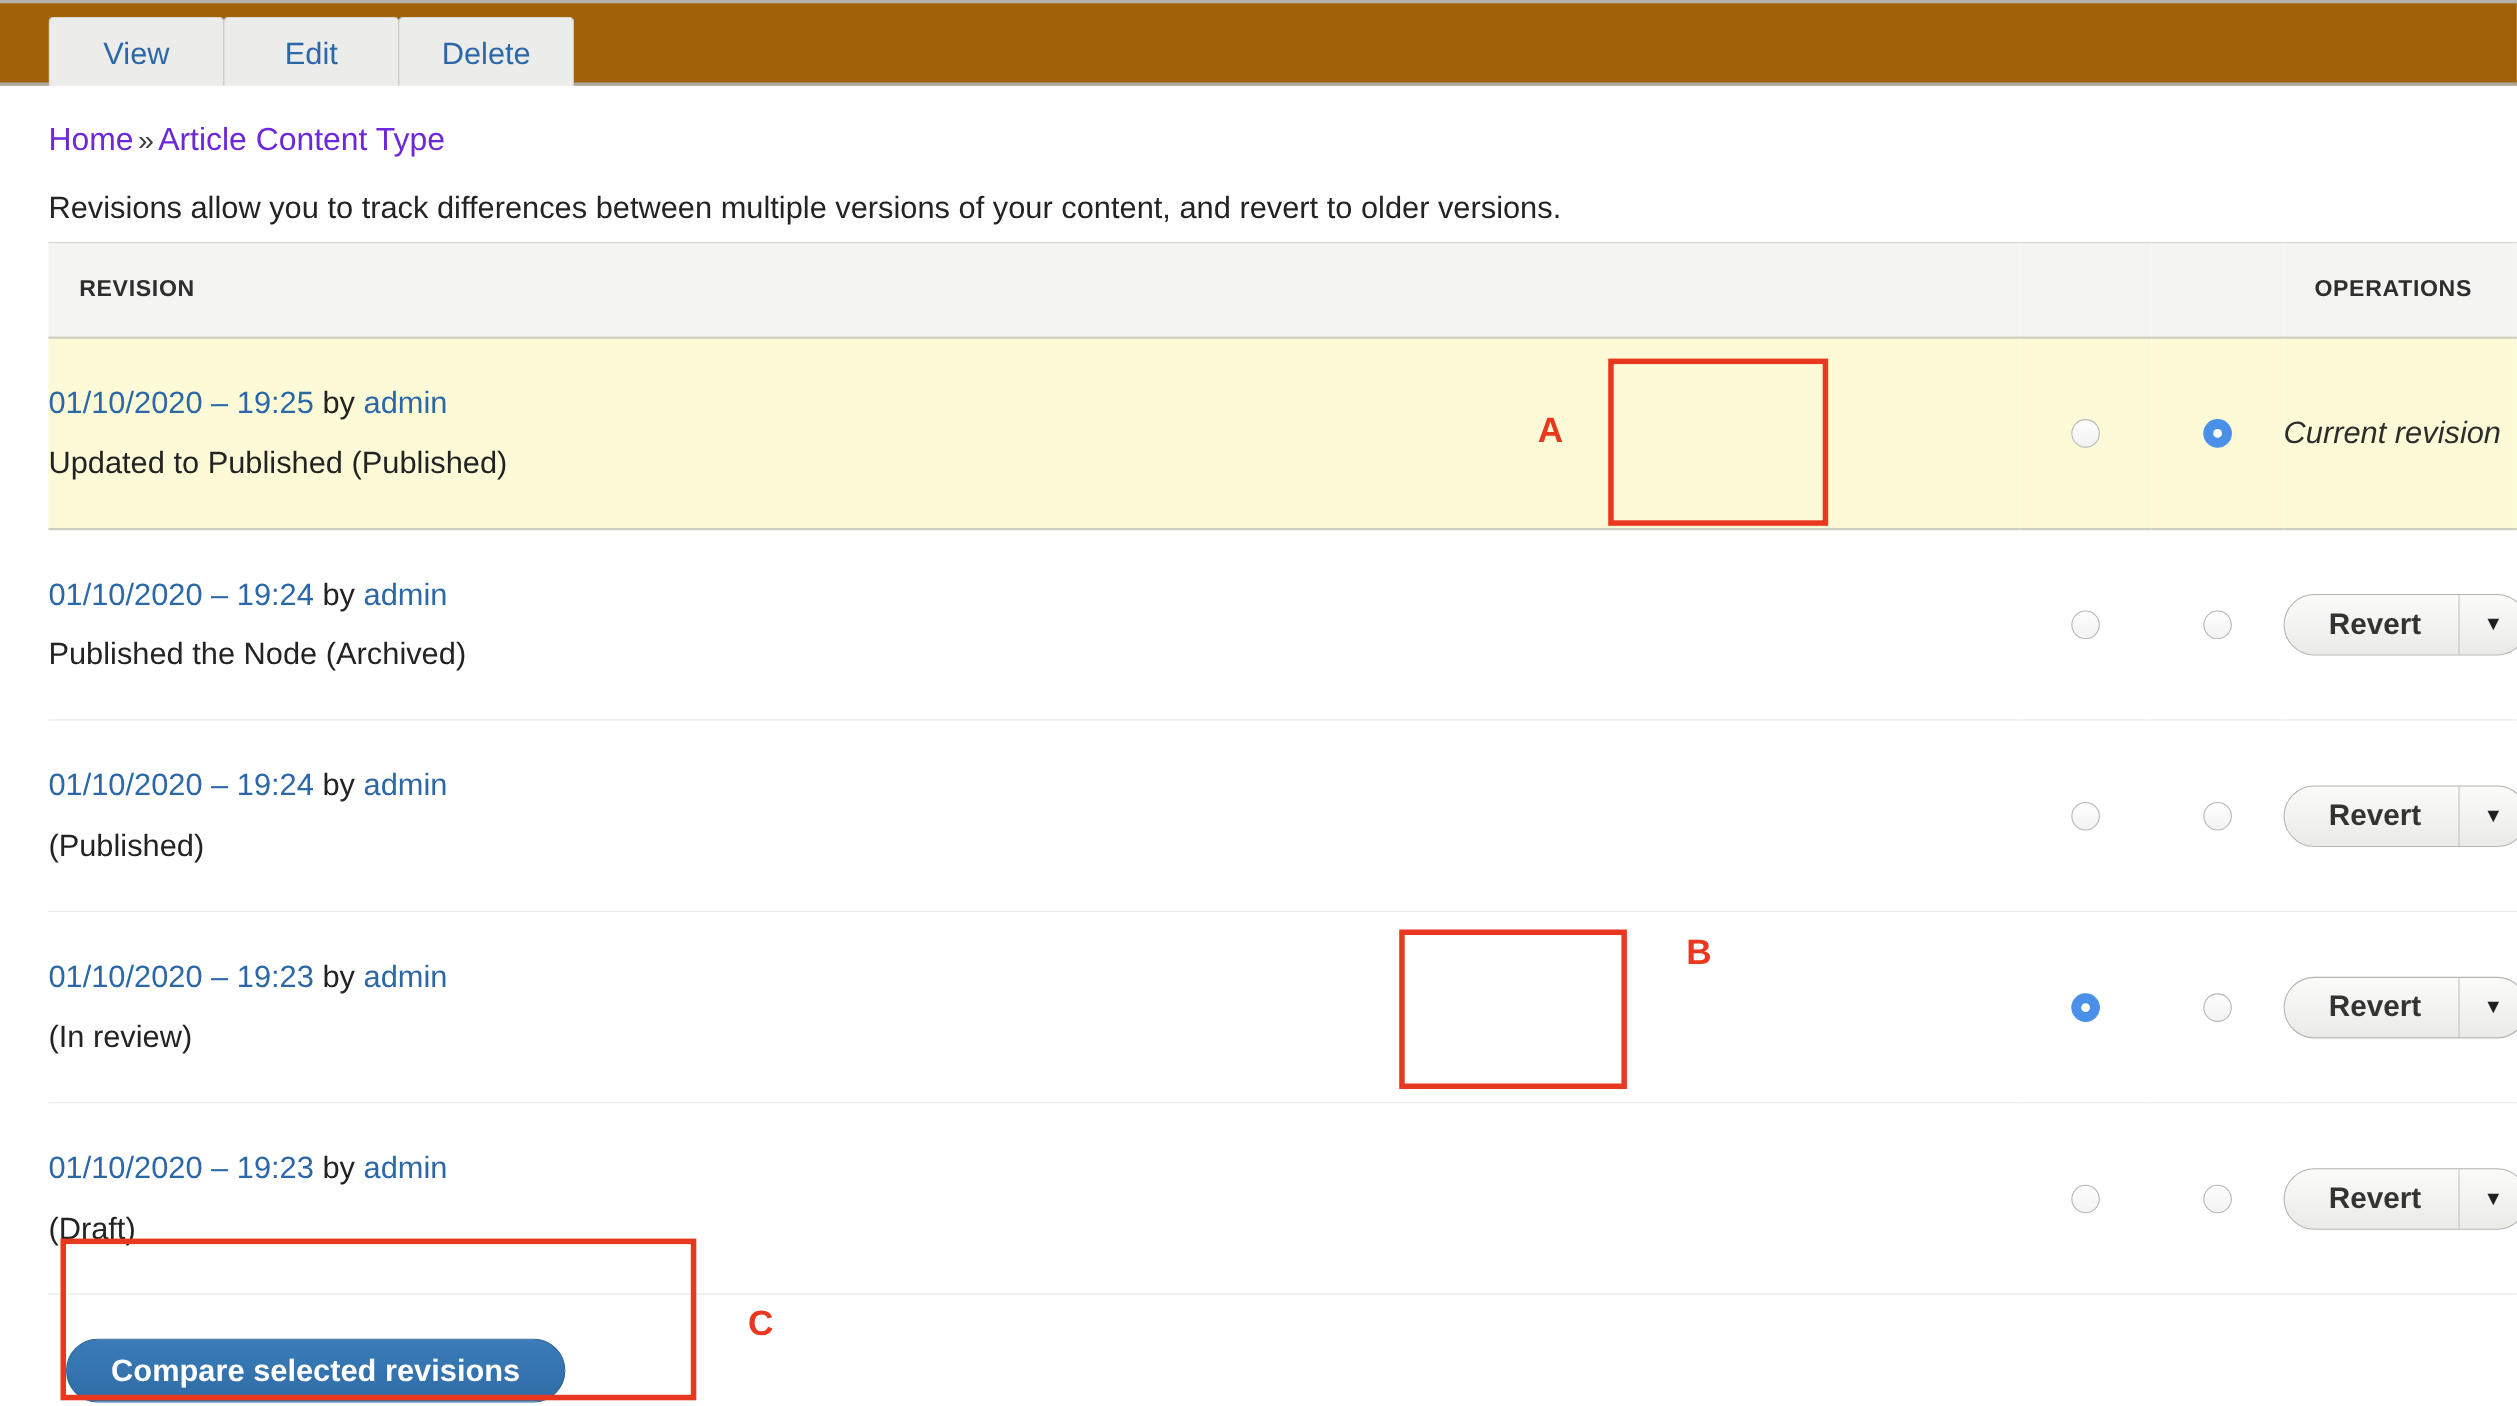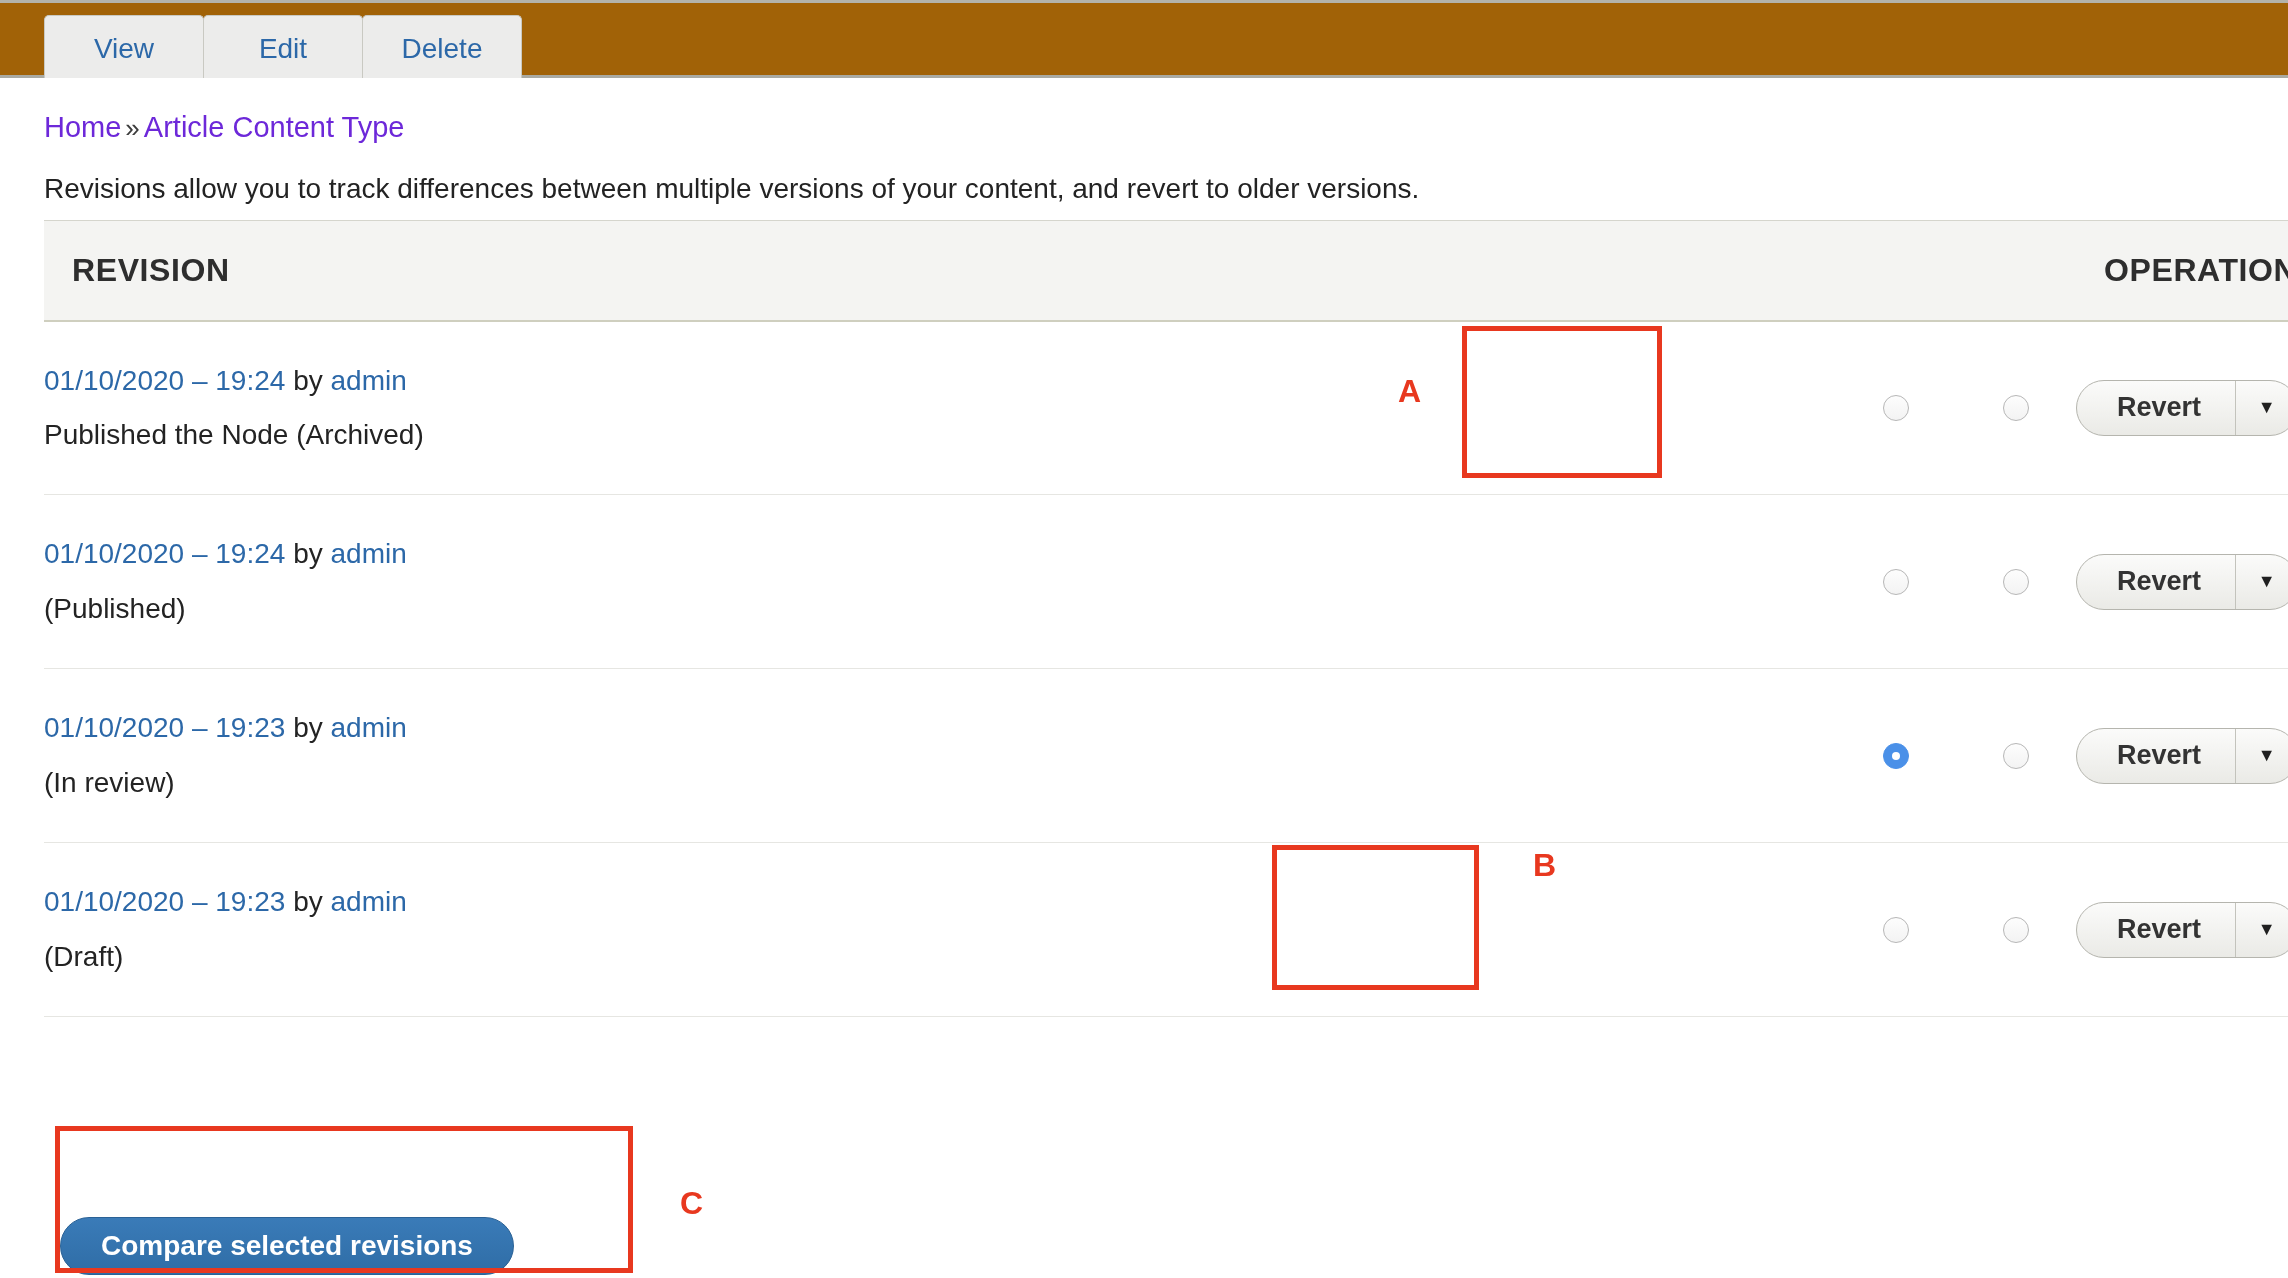--- a/index.html
+++ b/index.html
@@ -97,25 +97,25 @@
     left: 44px; top: 142px;
     width: 2244px;
     border-collapse: collapse;
     table-layout: fixed;
   }
   .rev-table th {
     background: #f4f4f2;
     border-top: 1px solid #d5d5cd;
     border-bottom: 2px solid #cfcfbf;
     text-align: left;
-    font-size: 32px;
+    font-size: 21px;
     font-weight: bold;
     letter-spacing: 0.6px;
     color: #2e2e2e;
-    height: 100px;
+    height: 86px;
     padding: 0 0 0 28px;
   }
   .rev-table td {
     border-bottom: 1px solid #e6e6e2;
     vertical-align: middle;
     padding: 0;
     height: 174px;
   }
   .col-rev   { width: 1792px; }
   .col-radio { width: 120px; }
@@ -271,20 +271,29 @@
     </colgroup>
     <thead>
       <tr>
         <th>REVISION</th>
         <th></th>
         <th></th>
         <th>OPERATIONS</th>
       </tr>
     </thead>
     <tbody id="rows">
+        <tr class="highlight">
+          <td class="cell-rev">
+            <div class="rev-line1"><a>01/10/2020 – 19:25</a> <span class="by">by</span> <a>admin</a></div>
+            <div class="rev-line2">Updated to Published (Published)</div>
+          </td>
+          <td class="cell-radio"><span class="radio"></span></td>
+          <td class="cell-radio"><span class="radio checked"></span></td>
+          <td class="cell-ops"><span class="current-rev">Current revision</span></td>
+        </tr>
         <tr class="">
           <td class="cell-rev">
             <div class="rev-line1"><a>01/10/2020 – 19:24</a> <span class="by">by</span> <a>admin</a></div>
             <div class="rev-line2">Published the Node (Archived)</div>
           </td>
           <td class="cell-radio"><span class="radio"></span></td>
           <td class="cell-radio"><span class="radio"></span></td>
           <td class="cell-ops"><span class="split-btn">
               <span class="main">Revert</span>
               <span class="arrow">▼</span>

